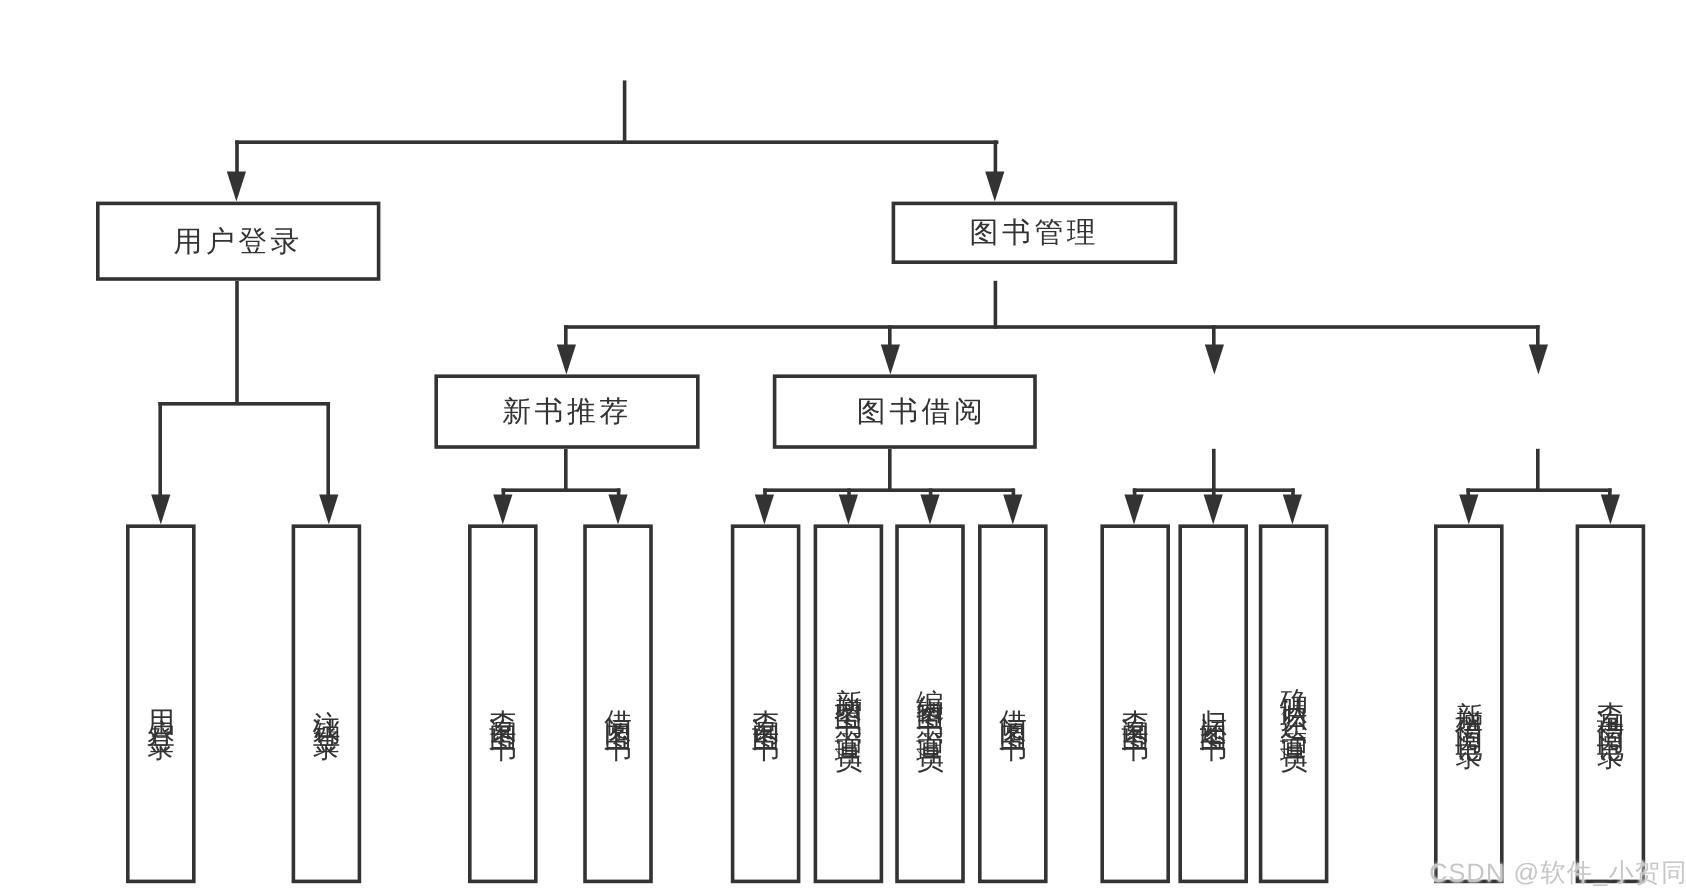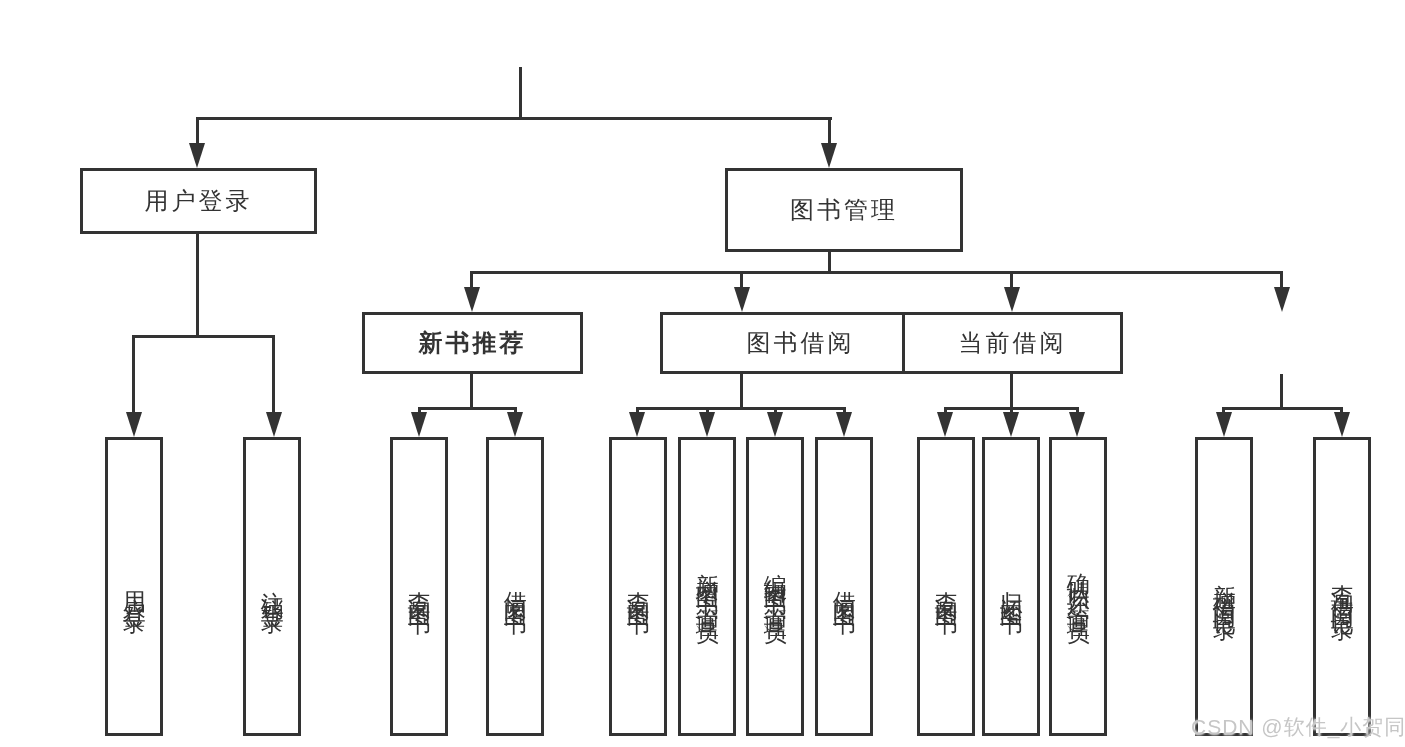--- a/index.html
+++ b/index.html
@@ -48,32 +48,29 @@
 </style>
 </head>
 <body>
 
 <div id="canvas">
 
 
   <div class="node" style="left:80px;top:168px;width:237px;height:66px;">
     <span>用户登录</span>
   </div>
-  <div class="node" style="left:725px;top:168px;width:238px;height:84px;align-items:center;">
+  <div class="node" style="left:743px;top:168px;width:238px;height:52px;align-items:center;">
     <span>图书管理</span>
   </div>
 
-  <div class="node" style="left:362px;top:312px;width:221px;height:62px;font-weight:bold;">
+  <div class="node" style="left:362px;top:312px;width:221px;height:62px;">
     <span>新书推荐</span>
   </div>
-  <div class="node" style="left:660px;top:312px;width:253px;height:62px;padding-left:28px;">
+  <div class="node" style="left:644px;top:312px;width:220px;height:62px;padding-left:28px;">
     <span>图书借阅</span>
-  </div>
-  <div class="node" style="left:902px;top:312px;width:221px;height:62px;">
-    <span>当前借阅</span>
   </div>
 
   <div class="node leaf" style="left:105px;">
     <span>用户登录</span>
   </div>
   <div class="node leaf" style="left:243px;">
     <span>注销登录</span>
   </div>
 
   <div class="node leaf" style="left:390px;">

